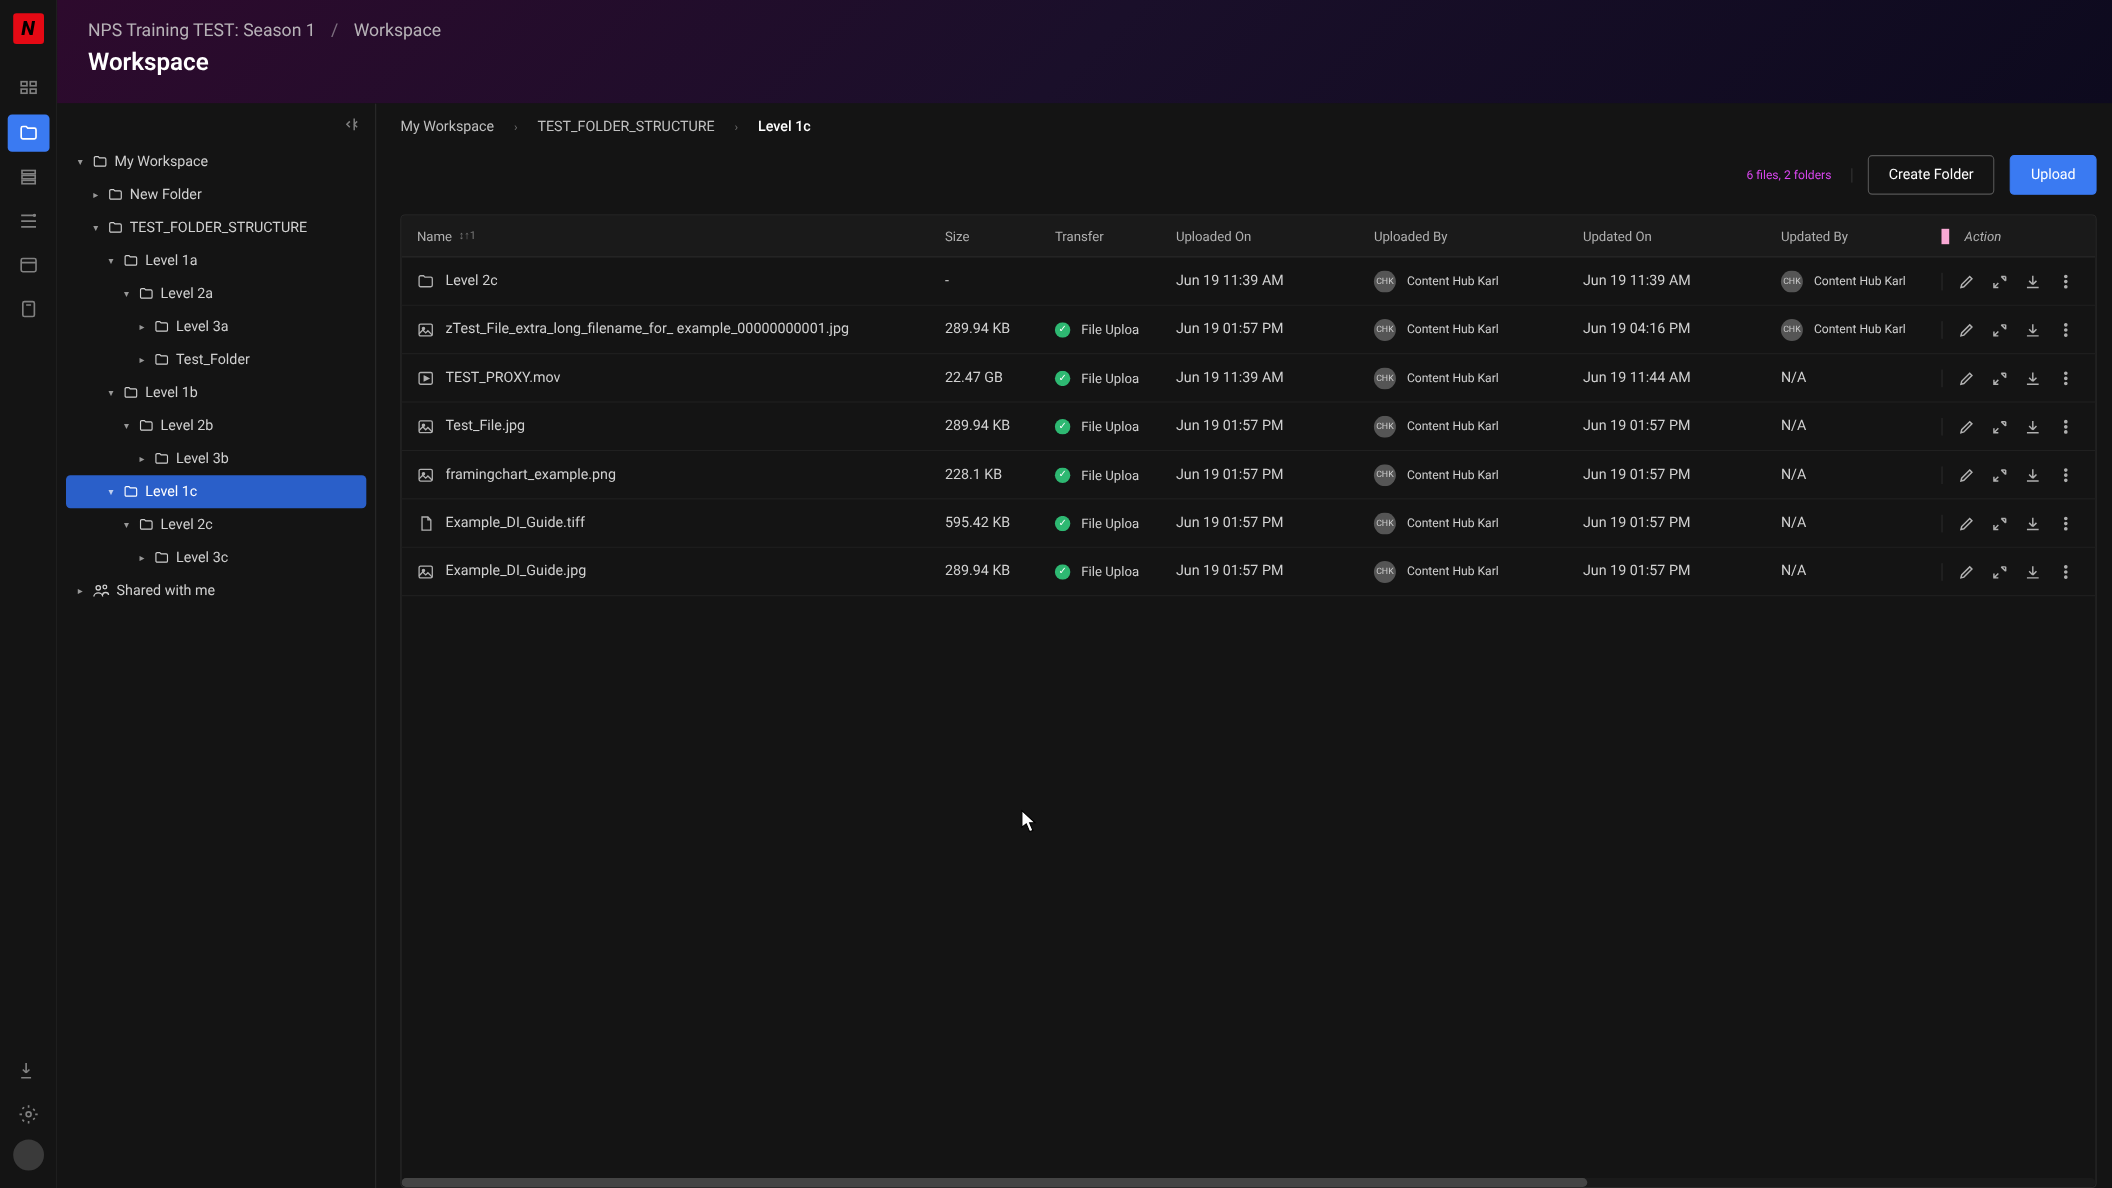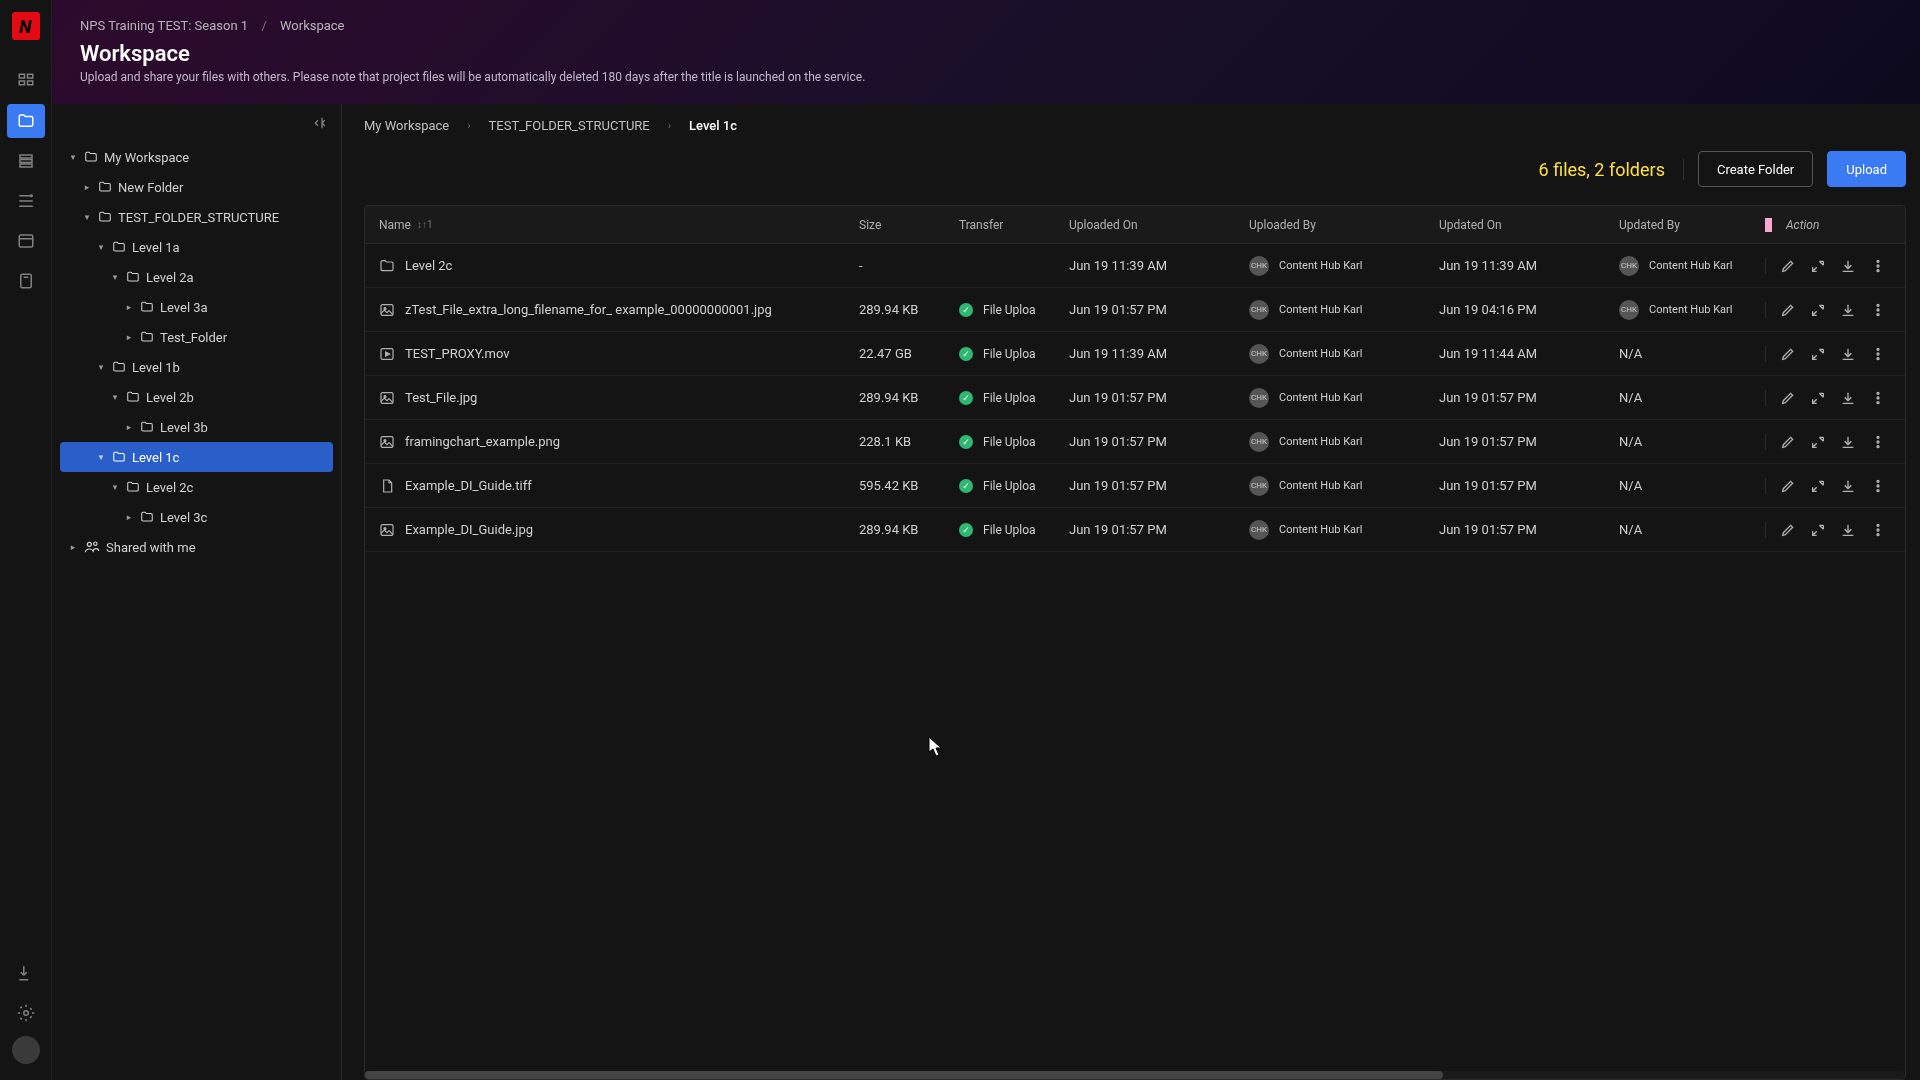--- a/index.html
+++ b/index.html
@@ -11,21 +11,21 @@
 .rail-logo { width:28px; height:28px; background:#e50914; color:#000; display:flex; align-items:center; justify-content:center; font-weight:800; font-size:18px; border-radius:3px; margin-bottom:24px; font-style:italic; }
 .rail-item { width:38px; height:34px; display:flex; align-items:center; justify-content:center; border-radius:4px; margin-bottom:6px; cursor:pointer; color:#808080; }
 .rail-item.active { background:#3a7af2; color:#fff; }
 .rail-item svg { width:18px; height:18px; }
 .rail-spacer { flex:1; }
 .rail-avatar { width:28px; height:28px; border-radius:50%; background:#3a3a3a; margin-bottom:16px; }
 
 
 .main { flex:1; display:flex; flex-direction:column; }
 .banner { background:linear-gradient(135deg,#2d0a2d 0%,#1a0f2a 50%,#0d0a1e 100%); padding:18px 28px 20px; }
-.crumb { font-size:13px; color:#d0d0d0; margin-bottom:8px; }
+.crumb { font-size:16px; color:#d0d0d0; margin-bottom:8px; }
 .crumb span { opacity:.85; }
 .crumb .sep { margin:0 10px; opacity:.5; }
 .title { font-size:22px; font-weight:600; color:#fff; margin-bottom:4px; }
 .subtitle { font-size:12px; color:#c0b8c8; }
 
 
 .body { flex:1; display:flex; background:#141414; overflow:hidden; }
 
 
 .tree-pane { width:290px; border-right:1px solid #2a2a2a; padding-top:10px; overflow-y:auto; position:relative; }
@@ -36,21 +36,21 @@
 .tree-caret { width:10px; display:flex; justify-content:center; font-size:9px; opacity:.7; }
 .tree-folder-ico { width:14px; height:14px; flex:none; }
 .tree-shared-ico { width:16px; height:16px; flex:none; }
 
 
 .content { flex:1; display:flex; flex-direction:column; padding:14px 14px 0 22px; overflow:hidden; }
 .path { display:flex; align-items:center; gap:18px; font-size:13px; color:#c0c0c0; margin-bottom:18px; }
 .path .chev { opacity:.5; font-size:11px; }
 .path .current { color:#fff; font-weight:500; }
 .toolbar { display:flex; align-items:center; justify-content:flex-end; gap:14px; margin-bottom:18px; }
-.toolbar .count { font-size:18px; color:#fde047; border-right:1px solid #333; padding-right:18px; }
+.toolbar .count { font-size:11px; color:#d946ef; border-right:1px solid #333; padding-right:18px; }
 .btn { height:36px; padding:0 18px; border-radius:4px; font-size:13px; cursor:pointer; border:1px solid #555; background:transparent; color:#fff;text-align:center; }
 .btn.primary { background:#3a7af2; border-color:#3a7af2; }
 
 
 .table { flex:1; display:flex; flex-direction:column; border:1px solid #2a2a2a; border-radius:4px; overflow:hidden; }
 .thead, .trow { display:grid; grid-template-columns: 480px 100px 110px 180px 190px 180px 160px 140px; align-items:center; gap:0; }
 .thead { height:38px; background:#1a1a1a; border-bottom:1px solid #2a2a2a; font-size:12px; color:#b0b0b0; }
 .th { padding:0 14px; display:flex; align-items:center; gap:6px; }
 .th.action { border-left:7px solid #f9a8d4;font-style:italic; }
 .drop-hint { height:36px; display:flex; align-items:center; gap:12px; padding:0 14px; border-bottom:1px solid #242424; color:#909090; font-size:12px; }
@@ -132,21 +132,20 @@
   </div>
 
   <div class="main">
     <div class="banner">
       <div class="crumb">
         <span>NPS Training TEST: Season 1</span>
         <span class="sep">/</span>
         <span>Workspace</span>
       </div>
       <div class="title">Workspace</div>
-      <div class="subtitle">Upload and share your files with others. Please note that project files will be automatically deleted 180 days after the title is launched on the service.</div>
     </div>
 
     <div class="body">
       <div class="tree-pane">
         <div class="tree-collapse">
             <svg viewBox="0 0 24 24" width="16" height="16" fill="none" stroke="currentColor" stroke-width="2">
               <path d="M15 4v16M9 8l-4 4 4 4M19 8l-4 4 4 4"></path>
             </svg>
           </div>
         <div class="tree" id="tree">

